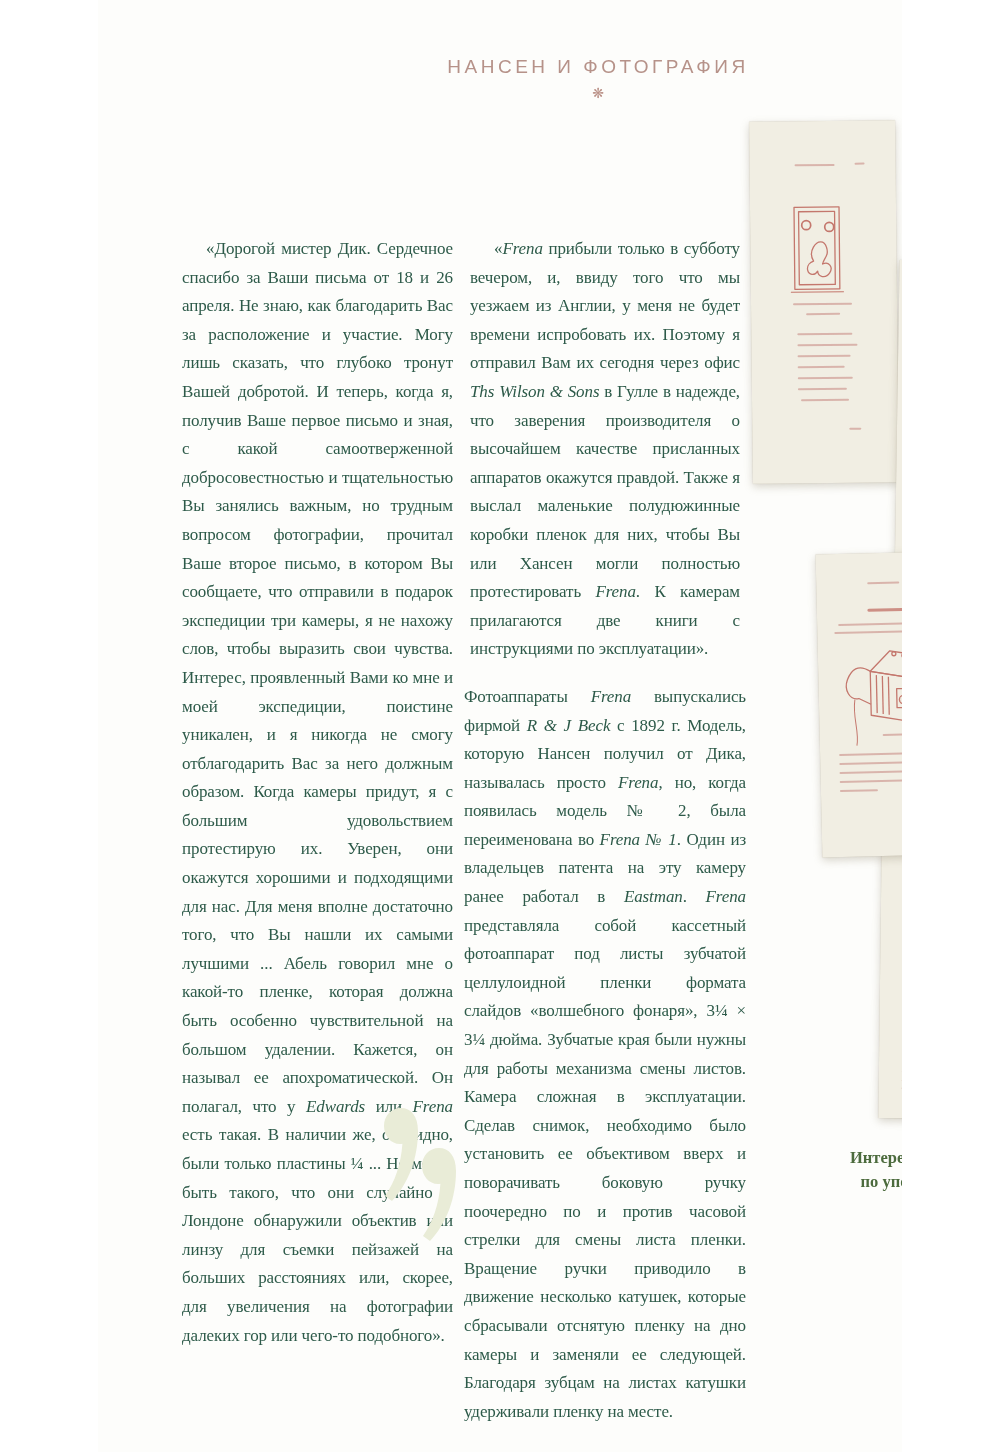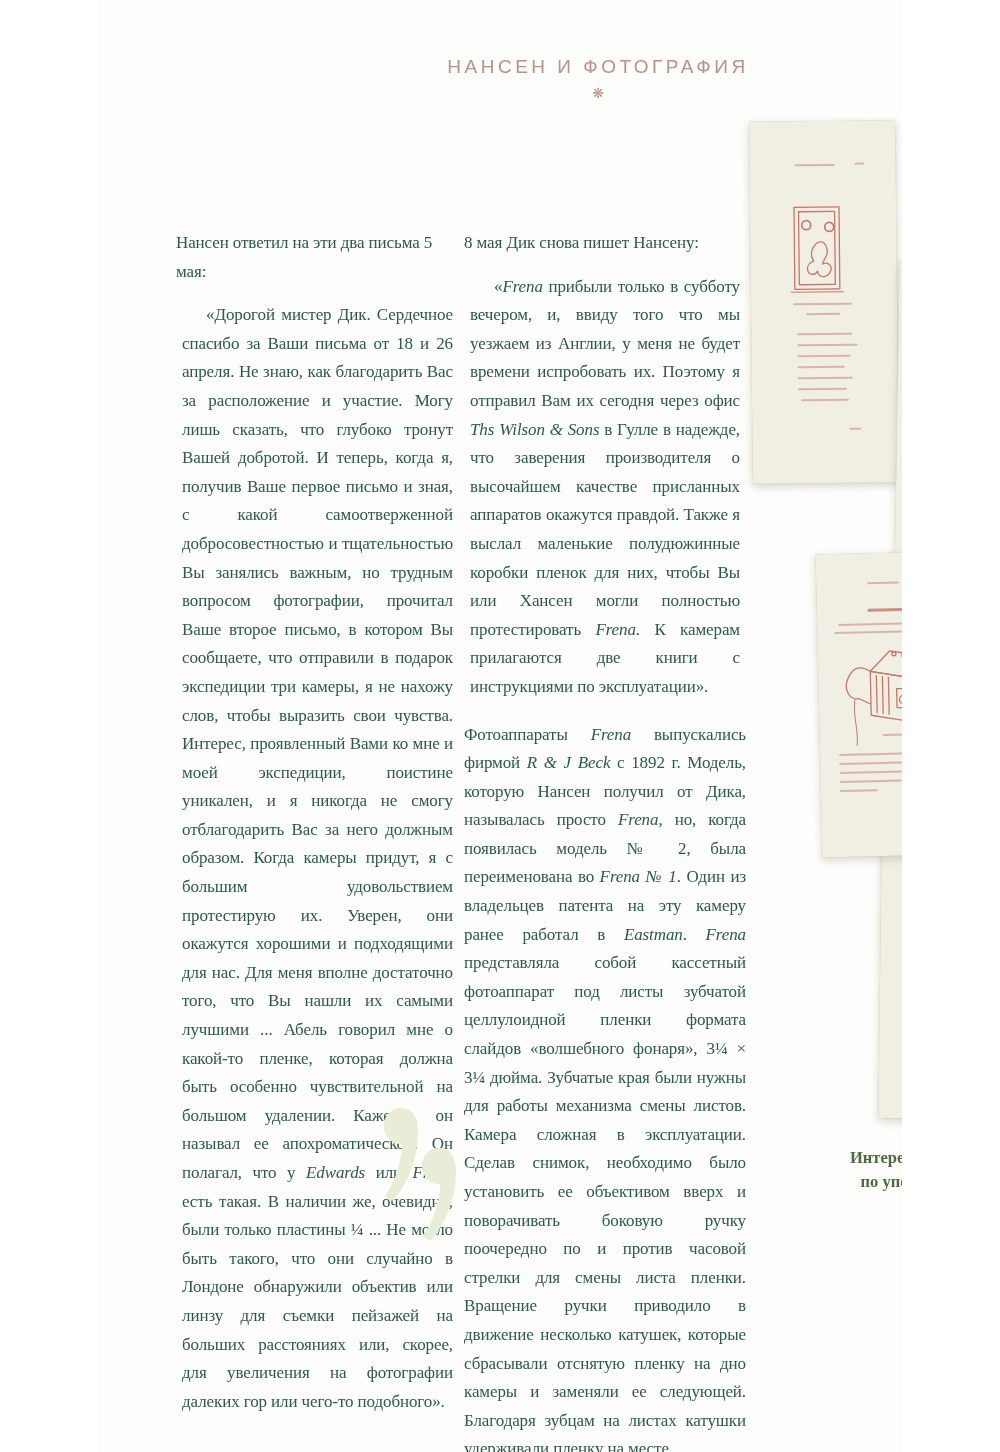--- a/index.html
+++ b/index.html
@@ -58,26 +58,24 @@
 </style>
 </head>
 <body>
 
 <div class="page">
 
   <div class="title">НАНСЕН И ФОТОГРАФИЯ</div>
   <div class="ornament">❋</div>
 
   <div class="col col-left">
-    <p class="intro">Нансен ответил на эти два письма 5 мая:</p>
     <p class="letter"><span>«Дорогой мистер Дик. Сердечное спасибо за Ваши письма от 18 и 26 апреля. Не знаю, как благодарить Вас за расположение и участие. Могу лишь сказать, что глубоко тронут Вашей добротой. И теперь, когда я, получив Ваше первое письмо и зная, с какой самоотверженной добросовестностью и тщательностью Вы занялись важным, но трудным вопросом фотографии, прочитал Ваше второе письмо, в котором Вы сообщаете, что отправили в подарок экспедиции три камеры, я не нахожу слов, чтобы выразить свои чувства. Интерес, проявленный Вами ко мне и моей экспедиции, поистине уникален, и я никогда не смогу отблагодарить Вас за него должным образом. Когда камеры придут, я с большим удовольствием протестирую их. Уверен, они окажутся хорошими и подходящими для нас. Для меня вполне достаточно того, что Вы нашли их самыми лучшими ... Абель говорил мне о какой-то пленке, которая должна быть особенно чувствительной на большом удалении. Кажется, он называл ее апохроматической. Он полагал, что у </span><i>Edwards</i><span> или </span><i>Frena</i><span> есть такая. В наличии же, очевидно, были только пластины ¼ ... Не могло быть такого, что они случайно в Лондоне обнаружили объектив или линзу для съемки пейзажей на больших расстояниях или, скорее, для увеличения на фотографии далеких гор или чего-то подобного».</span></p>
   </div>
 
   <div class="col col-right">
-    <p class="intro">8 мая Дик снова пишет Нансену:</p>
     <p class="letter"><span>«</span><i>Frena</i><span> прибыли только в субботу вечером, и, ввиду того что мы уезжаем из Англии, у меня не будет времени испробовать их. Поэтому я отправил Вам их сегодня через офис </span><i>Ths Wilson &amp; Sons</i><span> в Гулле в надежде, что заверения производителя о высочайшем качестве присланных аппаратов окажутся правдой. Также я выслал маленькие полудюжинные коробки пленок для них, чтобы Вы или Хансен могли полностью протестировать </span><i>Frena</i><span>. К камерам прилагаются две книги с инструкциями по эксплуатации».</span></p>
     <p class="bodypara"><span>Фотоаппараты </span><i>Frena</i><span> выпускались фирмой </span><i>R &amp; J Beck</i><span> с 1892 г. Модель, которую Нансен получил от Дика, называлась просто </span><i>Frena</i><span>, но, когда появилась модель № 2, была переименована во </span><i>Frena № 1</i><span>. Один из владельцев патента на эту камеру ранее работал в </span><i>Eastman</i><span>. </span><i>Frena</i><span> представляла собой кассетный фотоаппарат под листы зубчатой целлулоидной пленки формата слайдов «волшебного фонаря», 3¼ × 3¼ дюйма. Зубчатые края были нужны для работы механизма смены листов. Камера сложная в эксплуатации. Сделав снимок, необходимо было установить ее объективом вверх и поворачивать боковую ручку поочередно по и против часовой стрелки для смены листа пленки. Вращение ручки приводило в движение несколько катушек, которые сбрасывали отснятую пленку на дно камеры и заменяли ее следующей. Благодаря зубцам на листах катушки удерживали пленку на месте.</span></p>
   </div>
 
   <div class="scan" id="scan1">
     <svg viewBox="0 0 146 362">
       <line class="tl" x1="46" y1="44" x2="84" y2="44"></line>
         <line class="tl" x1="106" y1="43" x2="114" y2="43"></line>
       <g class="dk">
         <rect x="44" y="86" width="45" height="82"></rect>

